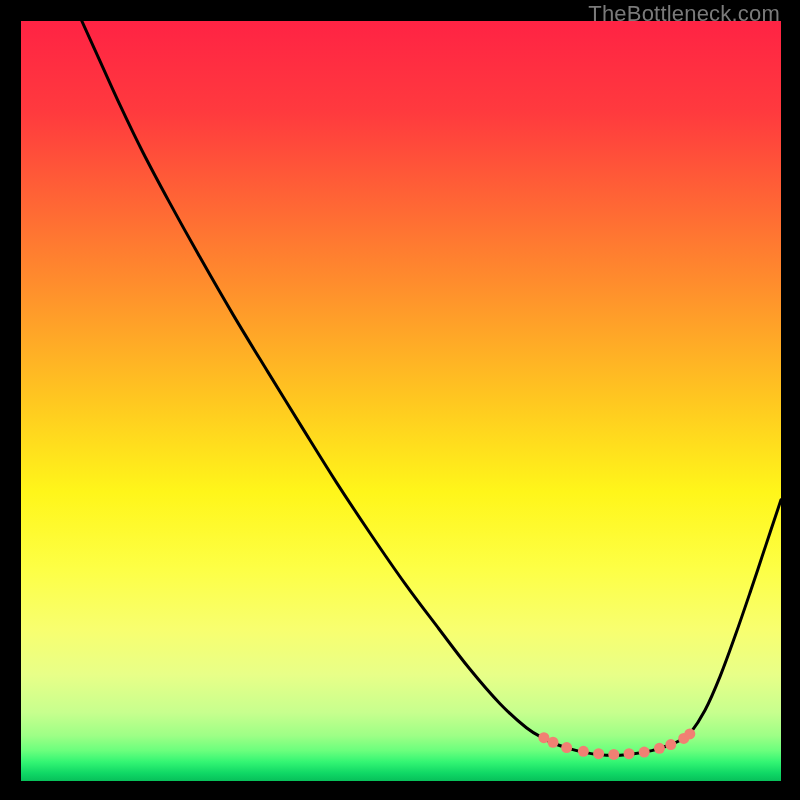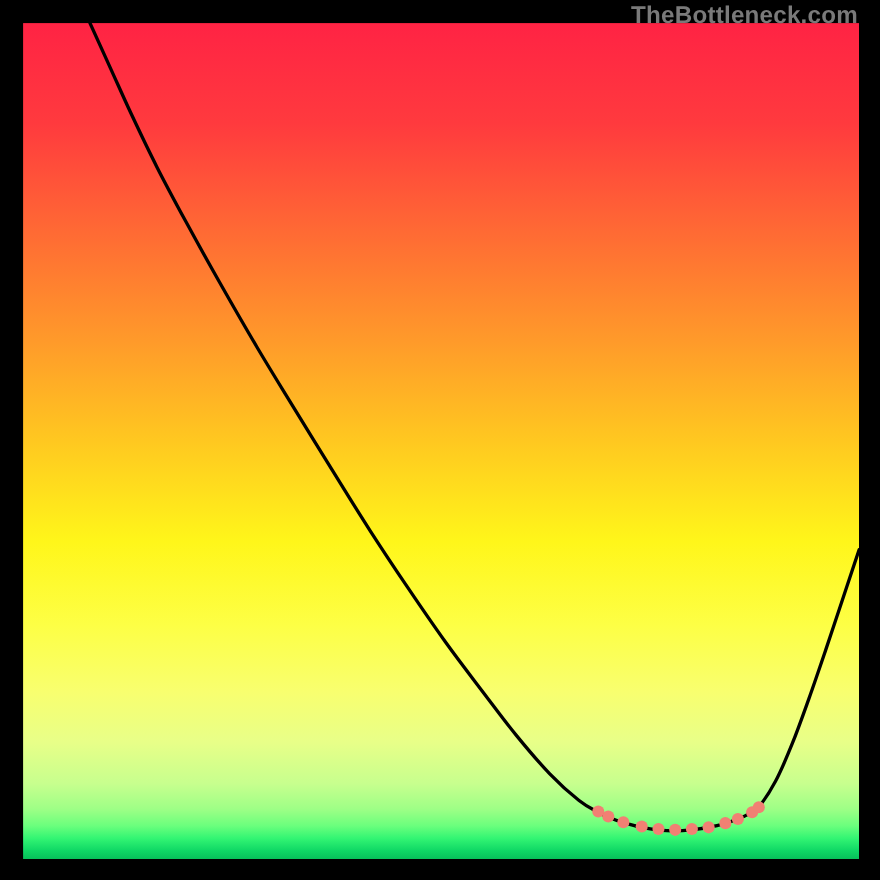--- a/index.html
+++ b/index.html
@@ -3,21 +3,21 @@
 <meta charset="utf-8">
 <style>
   * { margin: 0; padding: 0; box-sizing: border-box; }
   html, body { width: 800px; height: 800px; background: #000; overflow: hidden; }
   .root { position: relative; width: 800px; height: 800px; }
   .frame { position: absolute; left: 21px; top: 21px; width: 760px; height: 760px; }
   .plot-svg { position: absolute; left: 0; top: 0; width: 760px; height: 760px; display: block; }
   .watermark {
     position: absolute; top: 1px; right: 20px;
     font-family: Arial, Helvetica, sans-serif;
-    font-size: 22px; color: #7a7a7a; font-weight: 700;
+    font-size: 22px; color: #7a7a7a; font-weight: 400;
     letter-spacing: 0.2px;
   }
 </style>
 </head>
 <body>
 <div class="root">
 
 <div class="frame">
   <svg class="plot-svg" viewBox="0 0 760 760">
     <defs>

